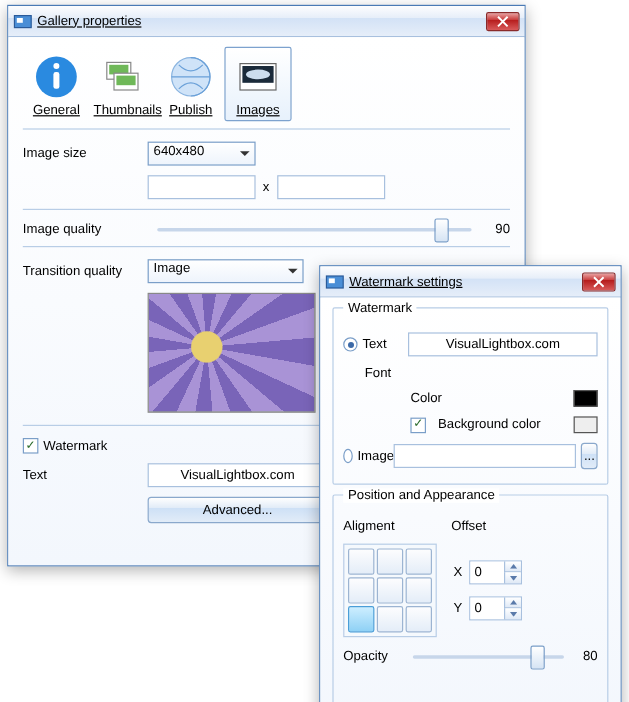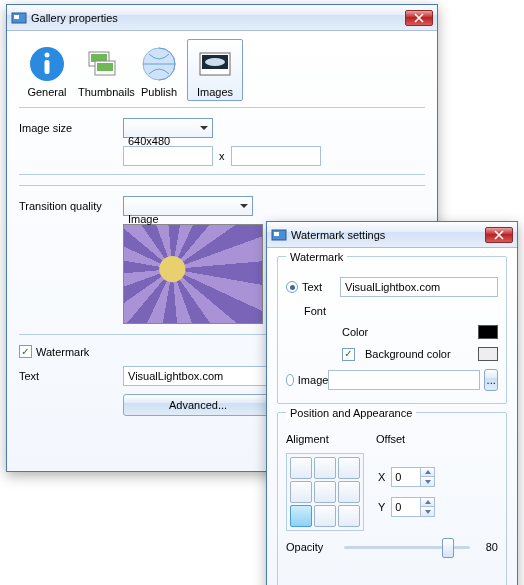--- a/index.html
+++ b/index.html
@@ -1,41 +1,41 @@
 <!DOCTYPE html>
 <html><head>
 <meta charset="utf-8">
 <style>
 * { box-sizing: border-box; margin: 0; padding: 0; font-family: "Segoe UI", Tahoma, sans-serif; font-size: 11px; }
 body { background: #fff; width: 524px; height: 585px; position: relative; overflow: hidden; }
 
 .window { position: absolute; border: 1px solid #4a7ab5; background: #fff; box-shadow: 0 4px 12px rgba(0,0,0,0.3); }
 .titlebar { height: 26px; background: linear-gradient(#fdfdfe,#e6eef9 40%,#d3e2f6 41%,#e6eef9); border-bottom: 1px solid #a8c0de; display: flex; align-items: center; padding: 0 4px; }
 .titlebar .icon { width: 16px; height: 16px; margin-right: 4px; display: inline-flex; align-items: center; justify-content: center; }
-.titlebar .title { flex: 1; color: #000; }
+.titlebar .title { flex: 1; color: #000; text-decoration: underline; }
 .close-btn { width: 28px; height: 16px; background: linear-gradient(#e9a1a1,#c83b3b 40%,#b61d1d 41%,#d85a5a); border: 1px solid #8a2a2a; border-radius: 2px; color: #fff; display: flex; align-items: center; justify-content: center; cursor: pointer; }
 .close-btn svg { width: 10px; height: 10px; }
 
 .win-main { left: 6px; top: 4px; width: 432px; height: 468px; }
 .win-wm { left: 266px; top: 221px; width: 252px; height: 424px; }
 
 .body { padding: 8px 12px; background: linear-gradient(#fff,#f3f7fd); height: calc(100% - 26px); }
 
-.tabs { display: flex; gap: 0; margin-bottom: 4px; }
+.tabs { display: flex; gap: 0; margin-bottom: 4px; text-decoration: underline; }
 .tab { width: 56px; padding: 4px 2px 2px; text-align: center; border: 1px solid transparent; border-radius: 2px; cursor: pointer; }
 .tab.selected { border-color: #7da2ce; background: linear-gradient(#fff,#e7f1fc); }
 .tab .ticon { width: 40px; height: 40px; margin: 0 auto 2px; display: flex; align-items: center; justify-content: center; }
 
 .hr { height: 1px; background: #b8cde6; margin: 6px 0 10px; }
 
 .row { display: flex; align-items: center; margin-bottom: 8px; }
 .lbl { width: 104px; color: #000; }
-.select { height: 20px; border: 1px solid #7a9ec8; background: linear-gradient(#fff,#eef4fc); padding: 16px 16px 1px 4px; position: relative; cursor: pointer; }
+.select { height: 20px; border: 1px solid #7a9ec8; background: linear-gradient(#fff,#eef4fc); padding: 1px 16px 1px 4px; position: relative; cursor: pointer; }
 .select::after { content: ""; position: absolute; right: 4px; top: 7px; border: 4px solid transparent; border-top-color: #333; }
-.input { height: 20px; border: 1px solid #a8c0de; background: #fff; padding: 2px 4px; }
+.input { height: 20px; border: 1px solid #a8c0de; background: #fff; padding: 2px 4px; text-align: center; }
 
 .slider-track { flex: 1; height: 3px; background: #c7d6ea; border-radius: 2px; position: relative; margin: 0 8px; }
 .slider-thumb { position: absolute; top: -8px; width: 12px; height: 20px; background: linear-gradient(#fff,#d6e4f4); border: 1px solid #7a9ec8; border-radius: 2px; cursor: pointer; }
 
 .preview { width: 140px; height: 100px; border: 1px solid #888; margin-left: 104px; background:
   radial-gradient(circle at 35% 45%, #e8d070 0 12%, transparent 13%),
   repeating-conic-gradient(from 10deg at 35% 45%, #a993d6 0 15deg, #7964b8 15deg 30deg),
   linear-gradient(135deg,#5b8a3a,#7fae58); }
 
 .checkbox { width: 13px; height: 13px; border: 1px solid #7a9ec8; background: #fff; margin-right: 4px; display: inline-flex; align-items: center; justify-content: center; cursor: pointer; }
@@ -131,20 +131,27 @@
       <div class="select" style="width:90px"><span>640x480</span></div>
     </div>
     <div class="row" style="margin-left:104px; gap:6px;">
       <input class="input" style="width: 90px;">
       <span>x</span>
       <input class="input" style="width: 90px;">
     </div>
 
     <div class="hr"></div>
 
+    <div class="row">
+      <span class="lbl">Image quality</span>
+      <div class="slider-track">
+        <div class="slider-thumb" style="left:88%"></div>
+      </div>
+      <span style="width:24px;text-align:right">90</span>
+    </div>
 
     <div class="hr"></div>
 
     <div class="row">
       <span class="lbl">Transition quality</span>
       <div class="select" style="width:130px"><span>Image</span></div>
     </div>
     <div class="preview"></div>
 
     <div class="hr" style="margin-top:10px"></div>

